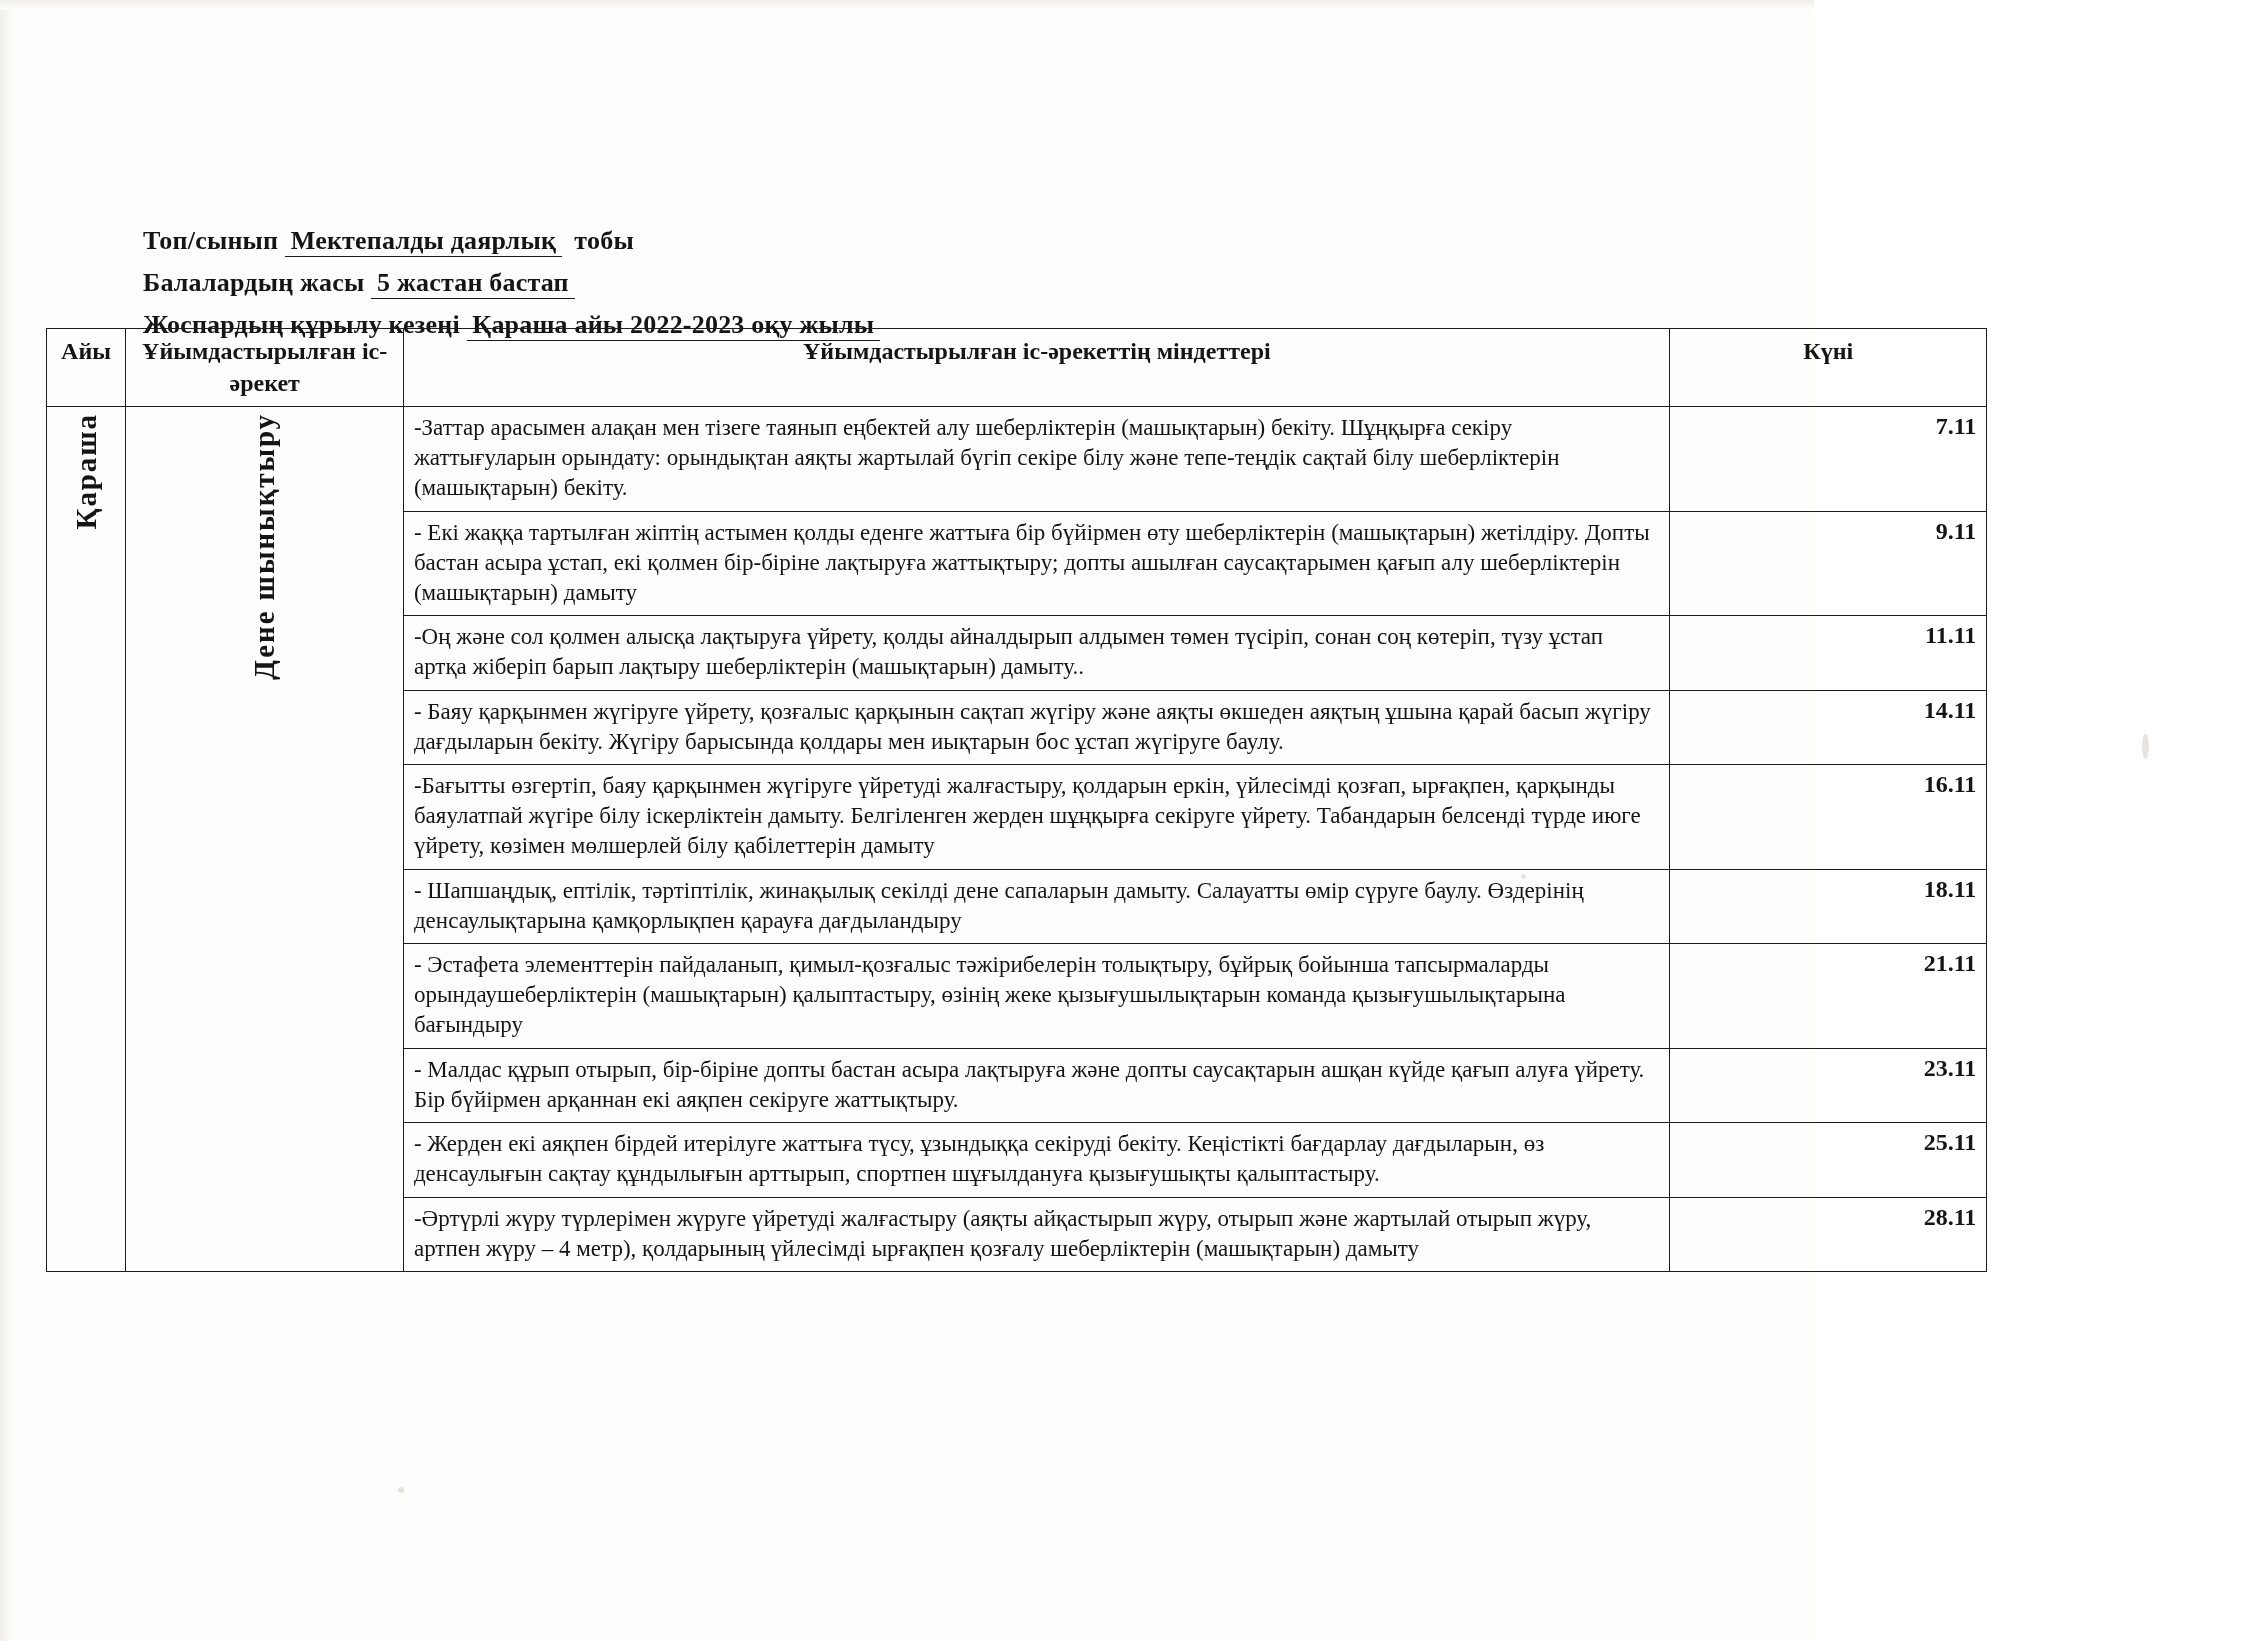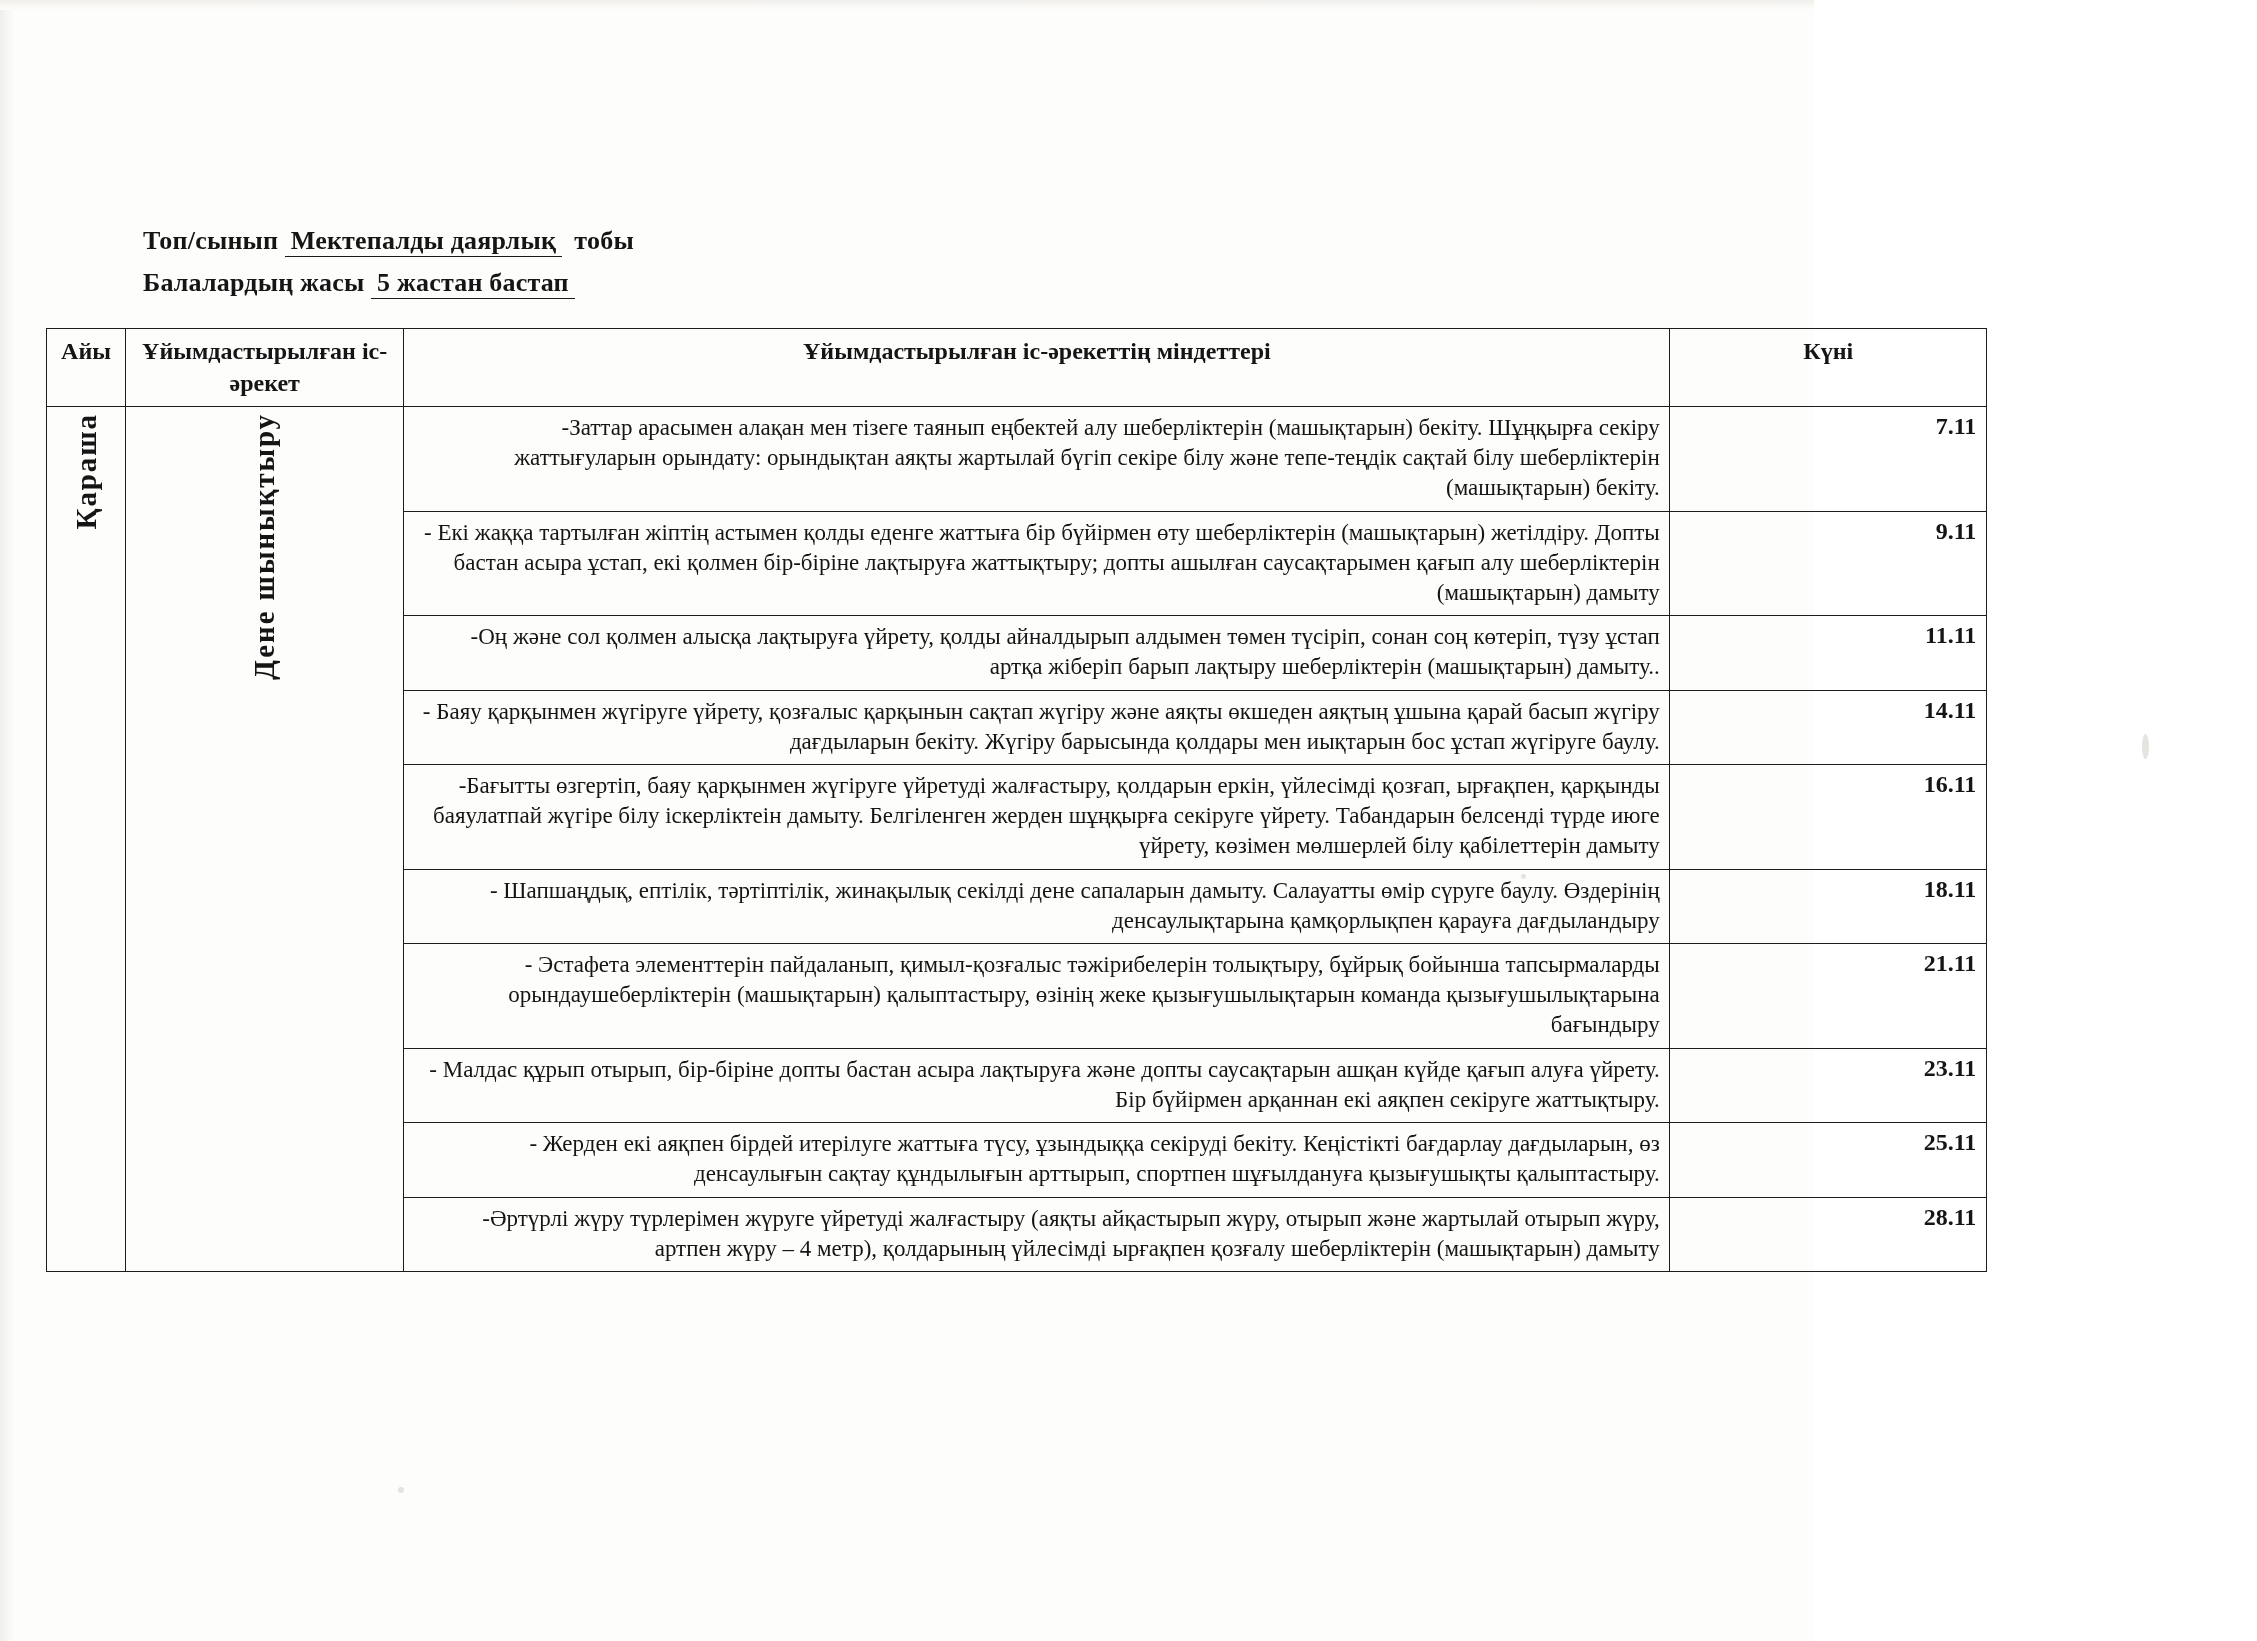--- a/index.html
+++ b/index.html
@@ -92,21 +92,21 @@
     display: inline-block;
   }
   td.month-cell, td.activity-cell {
     text-align: center;
     vertical-align: middle;
     padding: 0;
   }
   td.task {
     font-size: 23px;
     line-height: 30px;
-    text-align: right;
+    text-align: left;
     padding: 6.8px 11.6px 8.7px 13.5px;
   }
   td.date {
     font-size: 24px;
     font-weight: bold;
     text-align: right;
     padding: 8.7px 9.7px 8.7px 13.5px;
     vertical-align: top;
   }
 
@@ -131,20 +131,24 @@
 
   <div class="header-block">
     <div class="hline">
       <span class="hlabel">Топ/сынып</span>
       <span class="hval">Мектепалды даярлық</span>
       <span class="hsuffix">тобы</span>
     </div>
     <div class="hline">
       <span class="hlabel">Балалардың жасы</span>
       <span class="hval">5 жастан бастап</span>
+    </div>
+    <div class="hline">
+      <span class="hlabel">Жоспардың құрылу кезеңі</span>
+      <span class="hval">Қараша  айы 2022-2023 оқу жылы</span>
     </div>
   </div>
 
   <table class="plan">
     <colgroup>
       <col class="c-month">
       <col class="c-activity">
       <col class="c-tasks">
       <col class="c-date">
     </colgroup>

